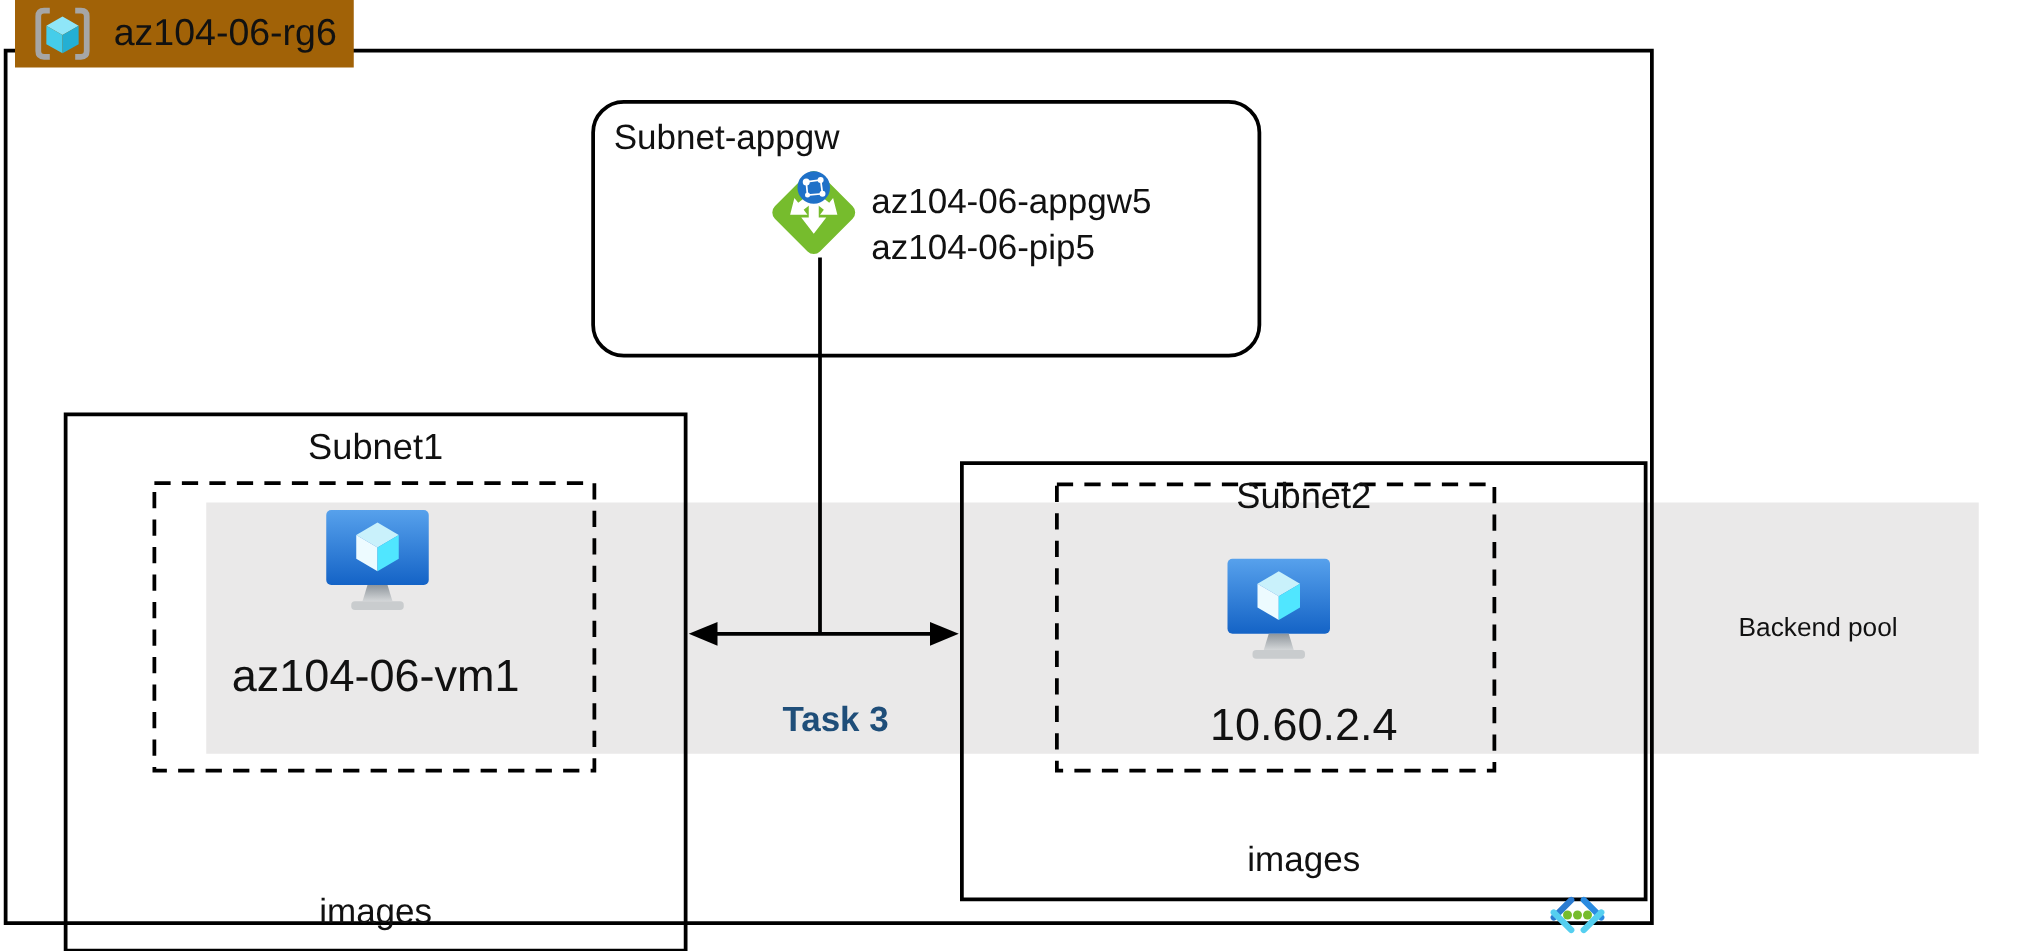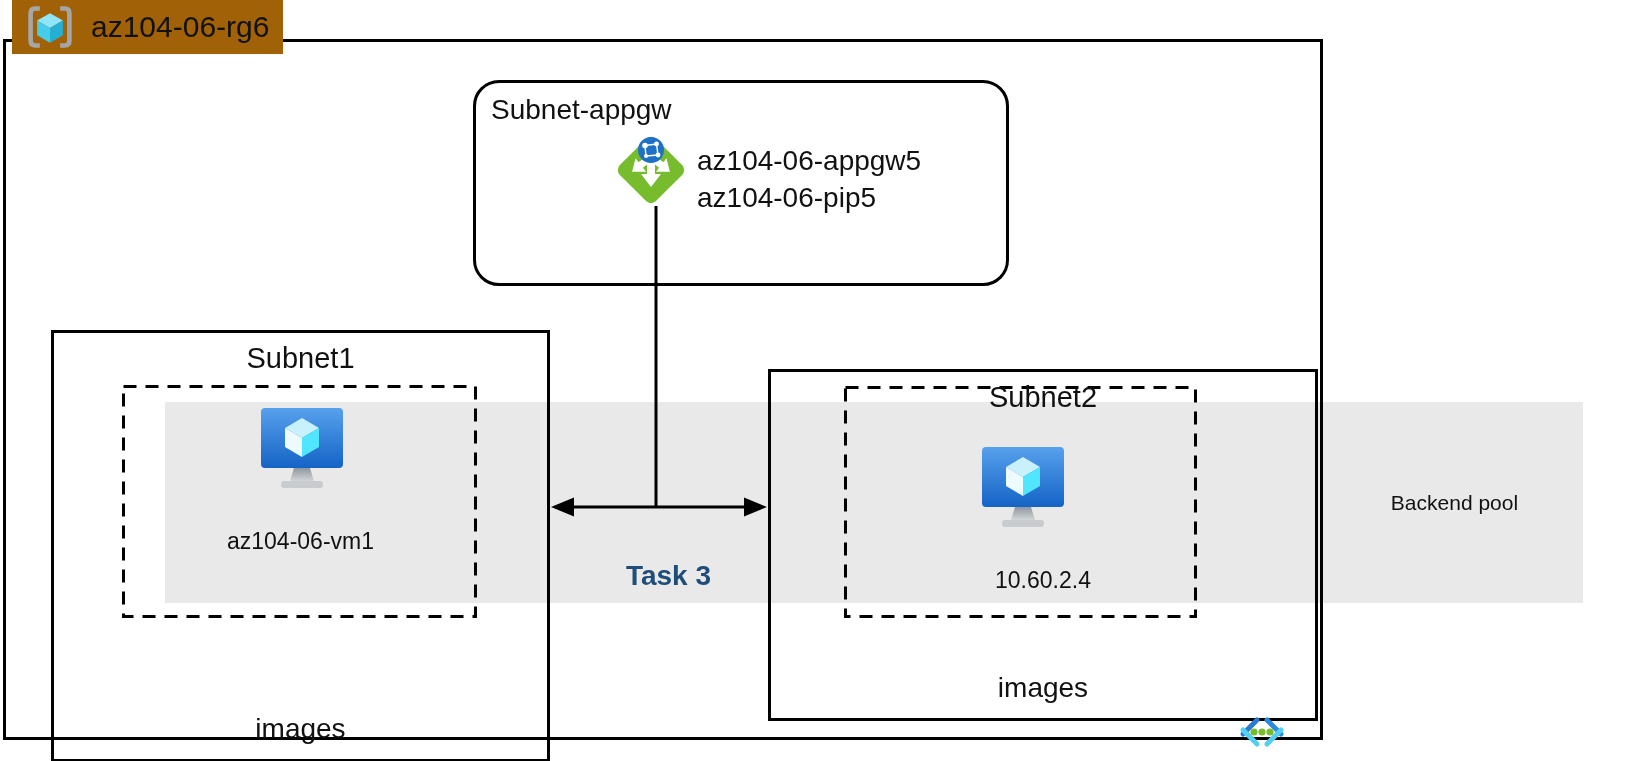--- a/index.html
+++ b/index.html
@@ -32,21 +32,21 @@
     text-align:left; white-space:nowrap;
   }
   .subnet1-box { left:51px; top:330px; width:499px; height:432px; }
   .subnet2-box { left:768px; top:330px; width:550px; height:352px;margin-top:39px; }
   .subnet-title { text-align:center; padding-top:9px; font-size:29px; }
   .vm-icon { position:absolute; top:73px; }
   .vm1-icon { left:204px; }
   .vm2-icon { left:208px; }
   .vm-labels {
     position:absolute; left:0; right:0; top:190px; text-align:center;
-    font-size:23px; line-height:36px;
+    font-size:36px; line-height:36px;
   }
   .subnet-caption {
     position:absolute; left:0; right:0; bottom:14px; text-align:center; font-size:28px;
   }
   .task-label {
     position:absolute; left:556px; top:560px; width:155px; text-align:right;
     font-size:28px; font-weight:bold; color:var(--task_blue,#1F4E79);
   }
   .appgw-icon { position:absolute; left:612px; top:131px; }
   .vnet-icon { position:absolute; left:1236px; top:714px; }

